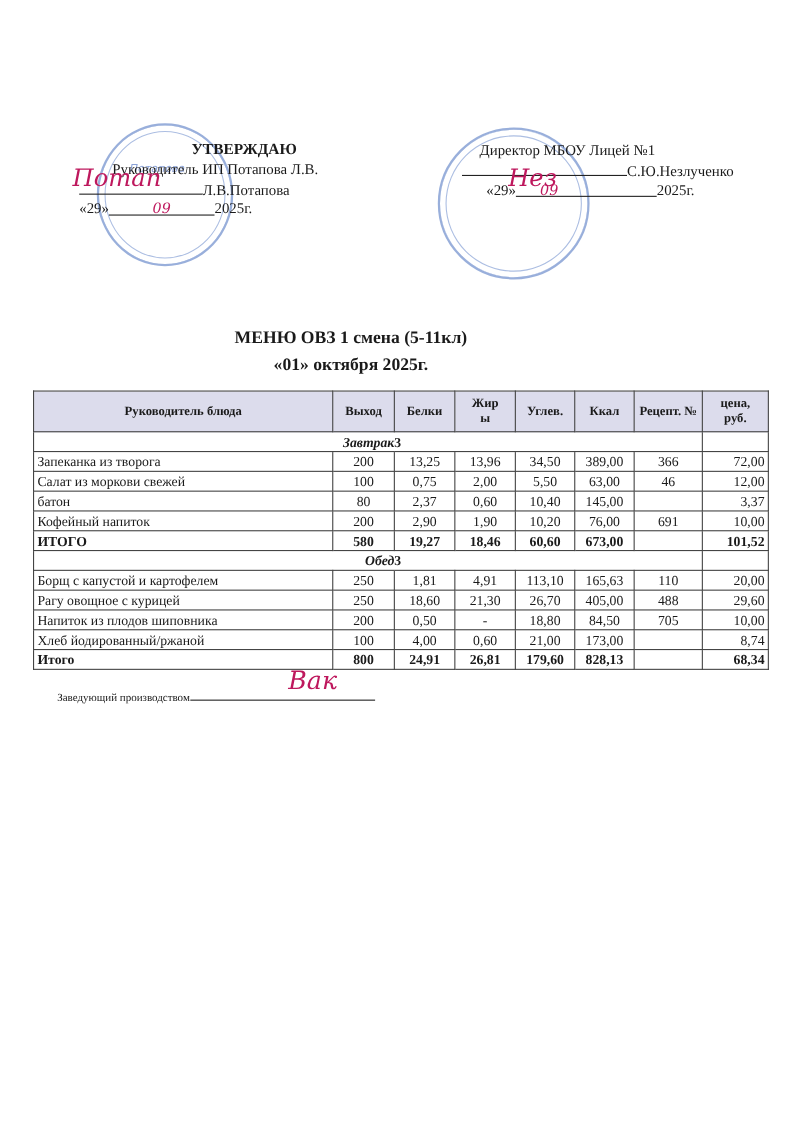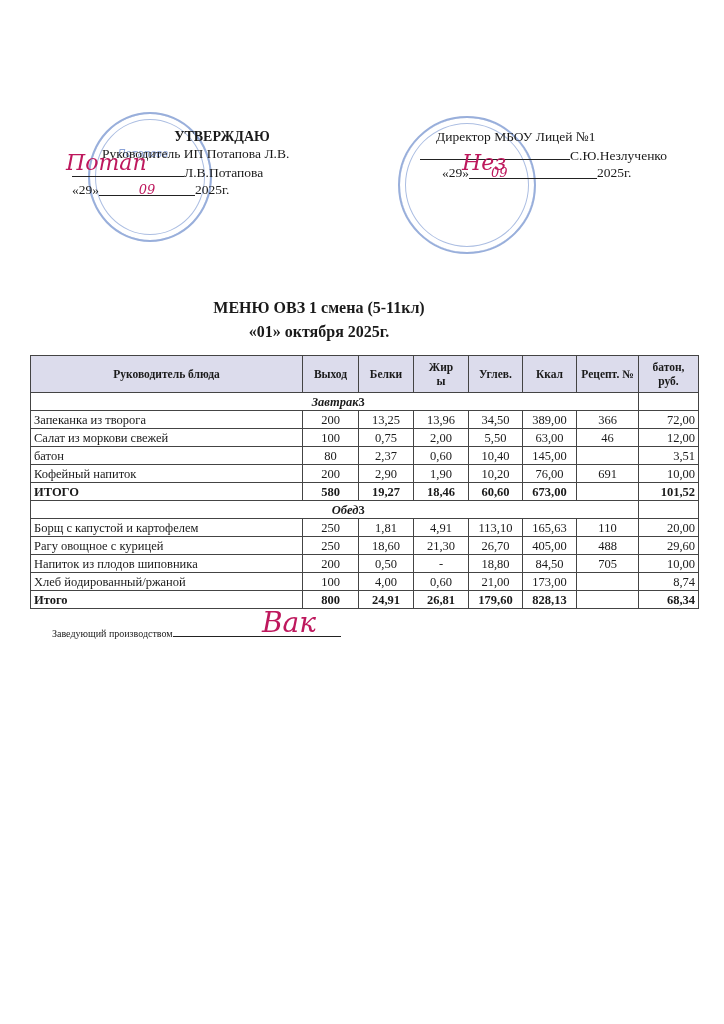--- a/index.html
+++ b/index.html
@@ -90,21 +90,21 @@
   </colgroup>
   <thead>
     <tr>
       <th>Руководитель блюда</th>
       <th>Выход</th>
       <th>Белки</th>
       <th style="word-spacing:40px;">Жир ы</th>
       <th>Углев.</th>
       <th>Ккал</th>
       <th>Рецепт. №</th>
-      <th style="word-spacing:40px;">батон, руб.</th>
+      <th style="word-spacing:40px;">цена, руб.</th>
     </tr>
   </thead>
   <tbody id="menu-body">
       <tr class="section">
         <td colspan="2" class="sec-label">Завтрак</td>
         <td colspan="5" class="sec-rest"> 3</td>
         <td></td>
       </tr>
       <tr>
         <td class="c-name">Запеканка из творога</td>
@@ -127,21 +127,21 @@
         <td class="price">12,00</td>
       </tr>
       <tr>
         <td class="c-name">батон</td>
         <td class="num">80</td>
         <td class="num">2,37</td>
         <td class="num">0,60</td>
         <td class="num">10,40</td>
         <td class="num">145,00</td>
         <td class="num"></td>
-        <td class="price">3,51</td>
+        <td class="price">3,37</td>
       </tr>
       <tr>
         <td class="c-name">Кофейный напиток</td>
         <td class="num">200</td>
         <td class="num">2,90</td>
         <td class="num">1,90</td>
         <td class="num">10,20</td>
         <td class="num">76,00</td>
         <td class="num">691</td>
         <td class="price">10,00</td>
@@ -210,13 +210,13 @@
         <td class="num">828,13</td>
         <td class="num"></td>
         <td class="price">68,34</td>
       </tr>
     </tbody>
 </table>
 
 <div class="footer">
   <span>Заведующий производством</span><span class="under" style="width:168px;"></span>
 </div>
-<div class="signature" style="left:262px;top:606px;font-size:28px;">Вак</div>
+<div class="signature" style="left:262px;top:606px;font-size:23px;">Вак</div>
 
 </body></html>

